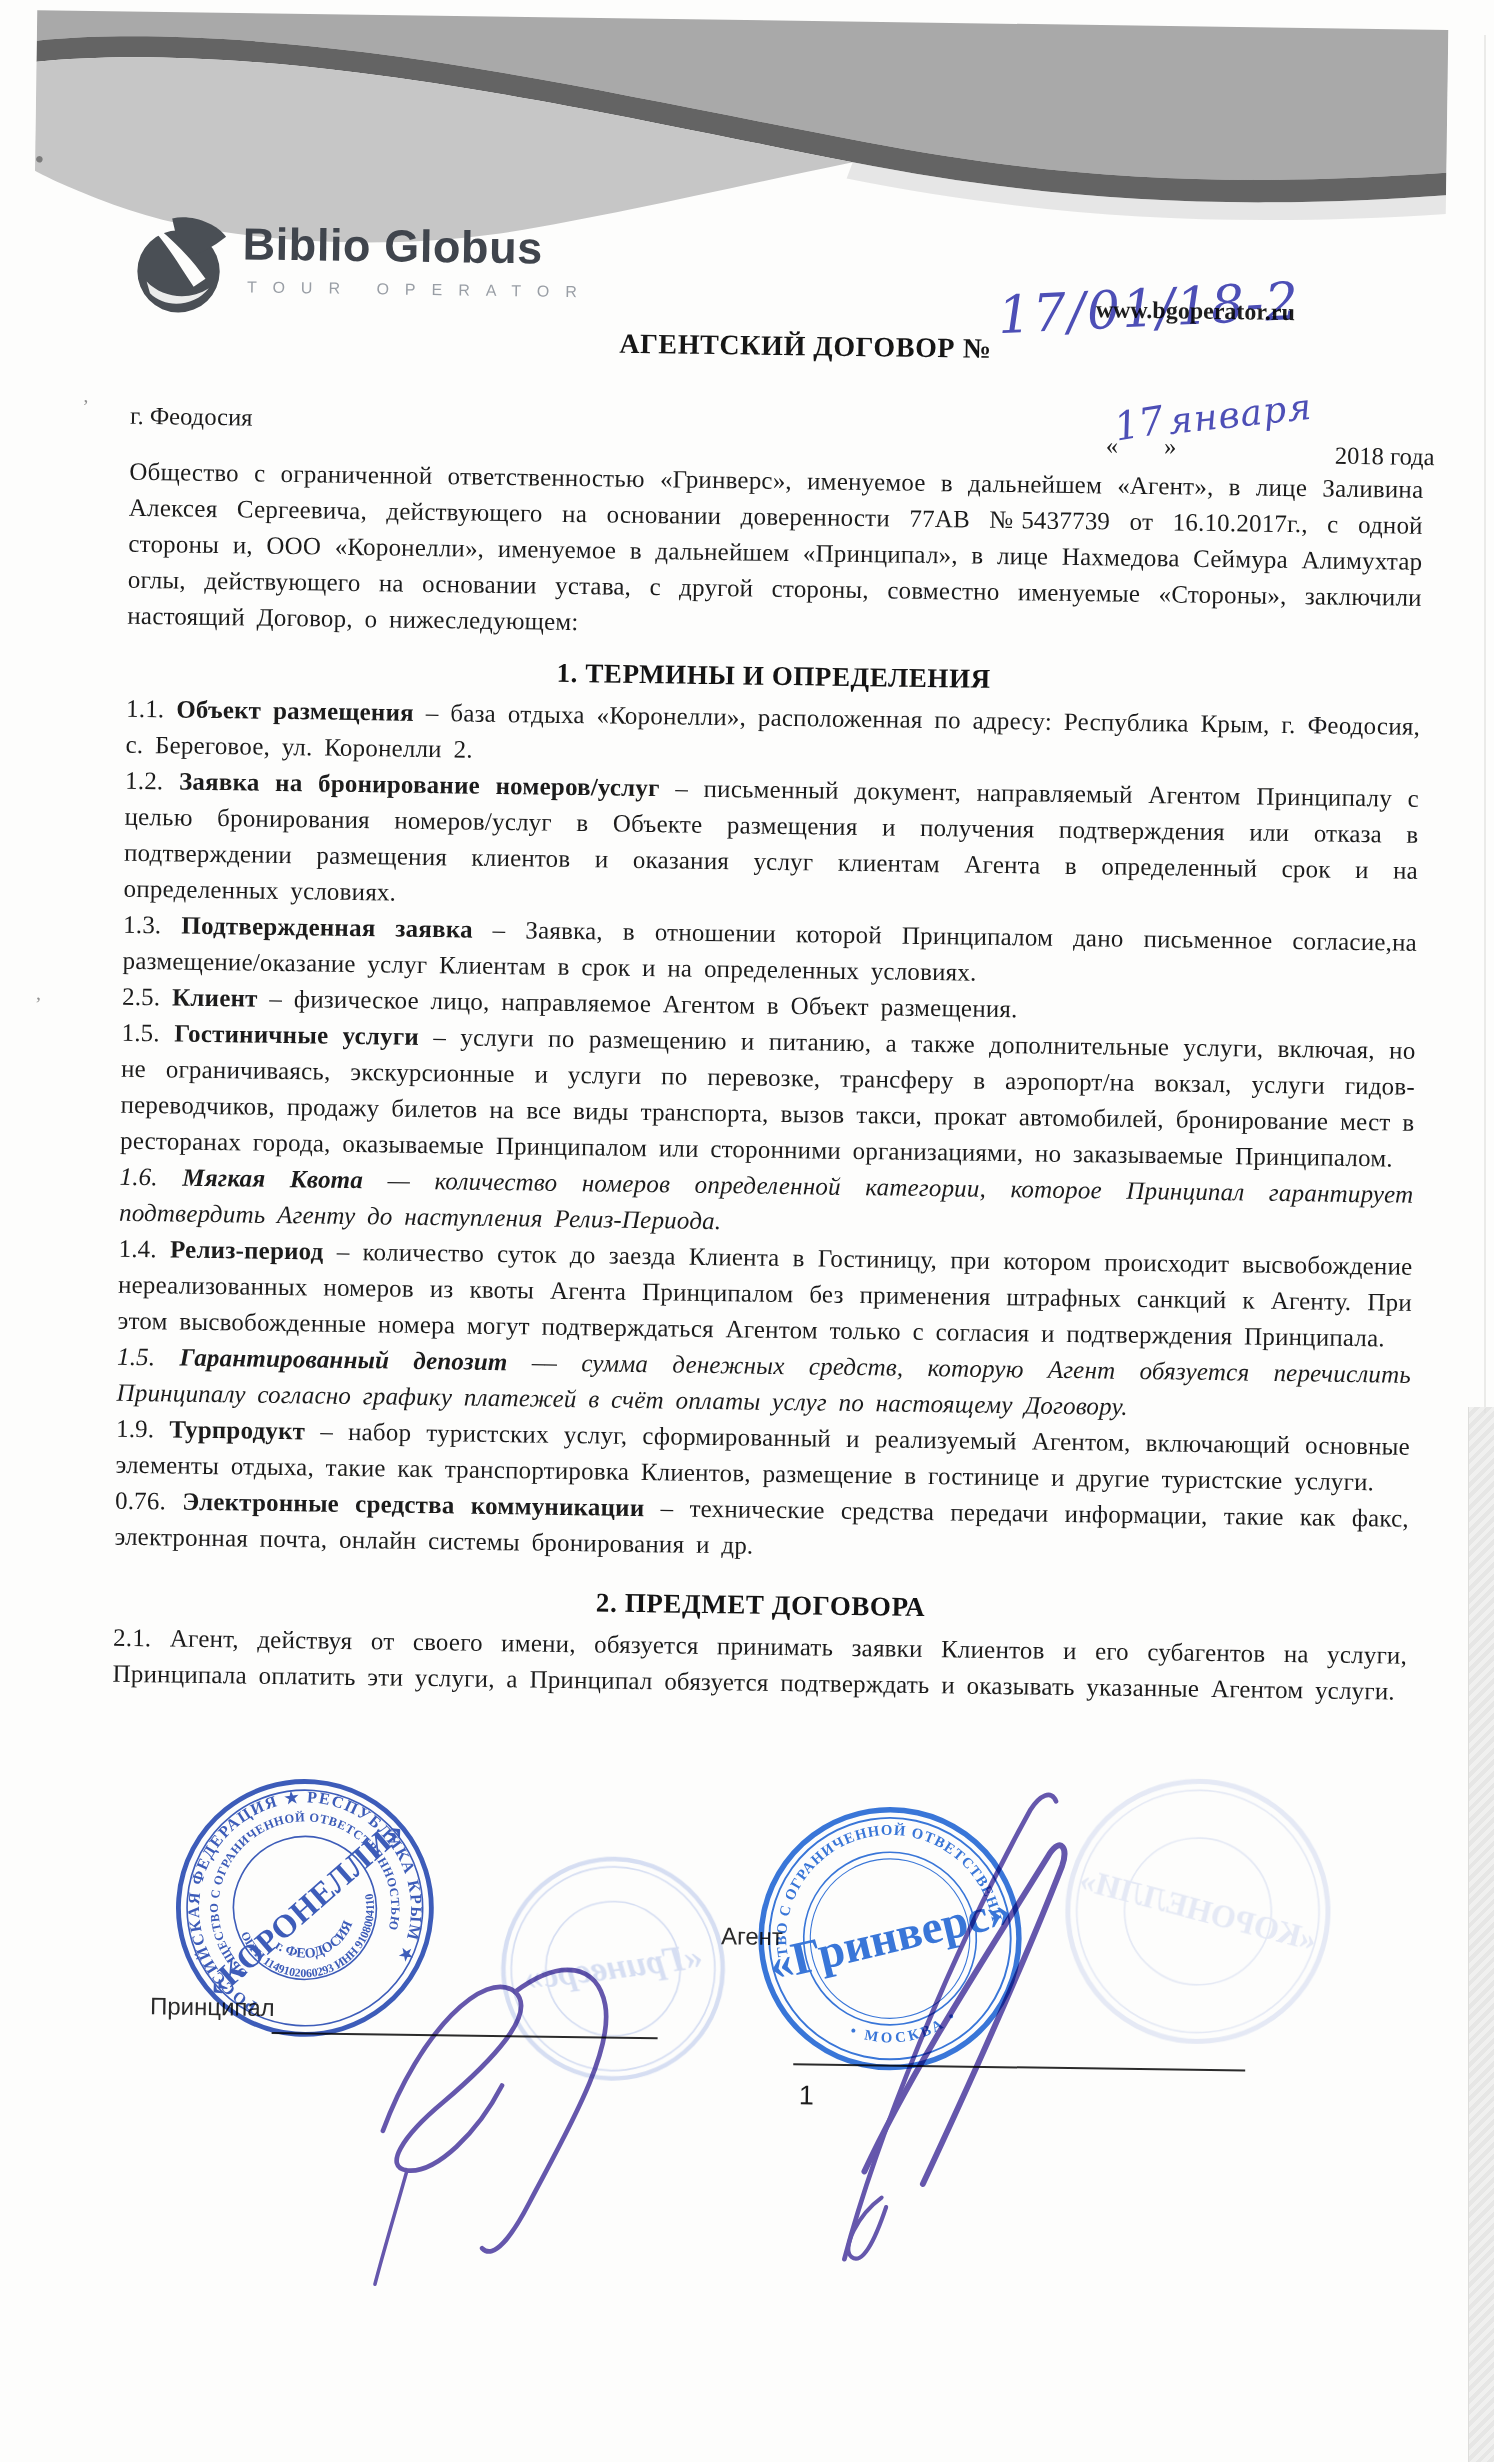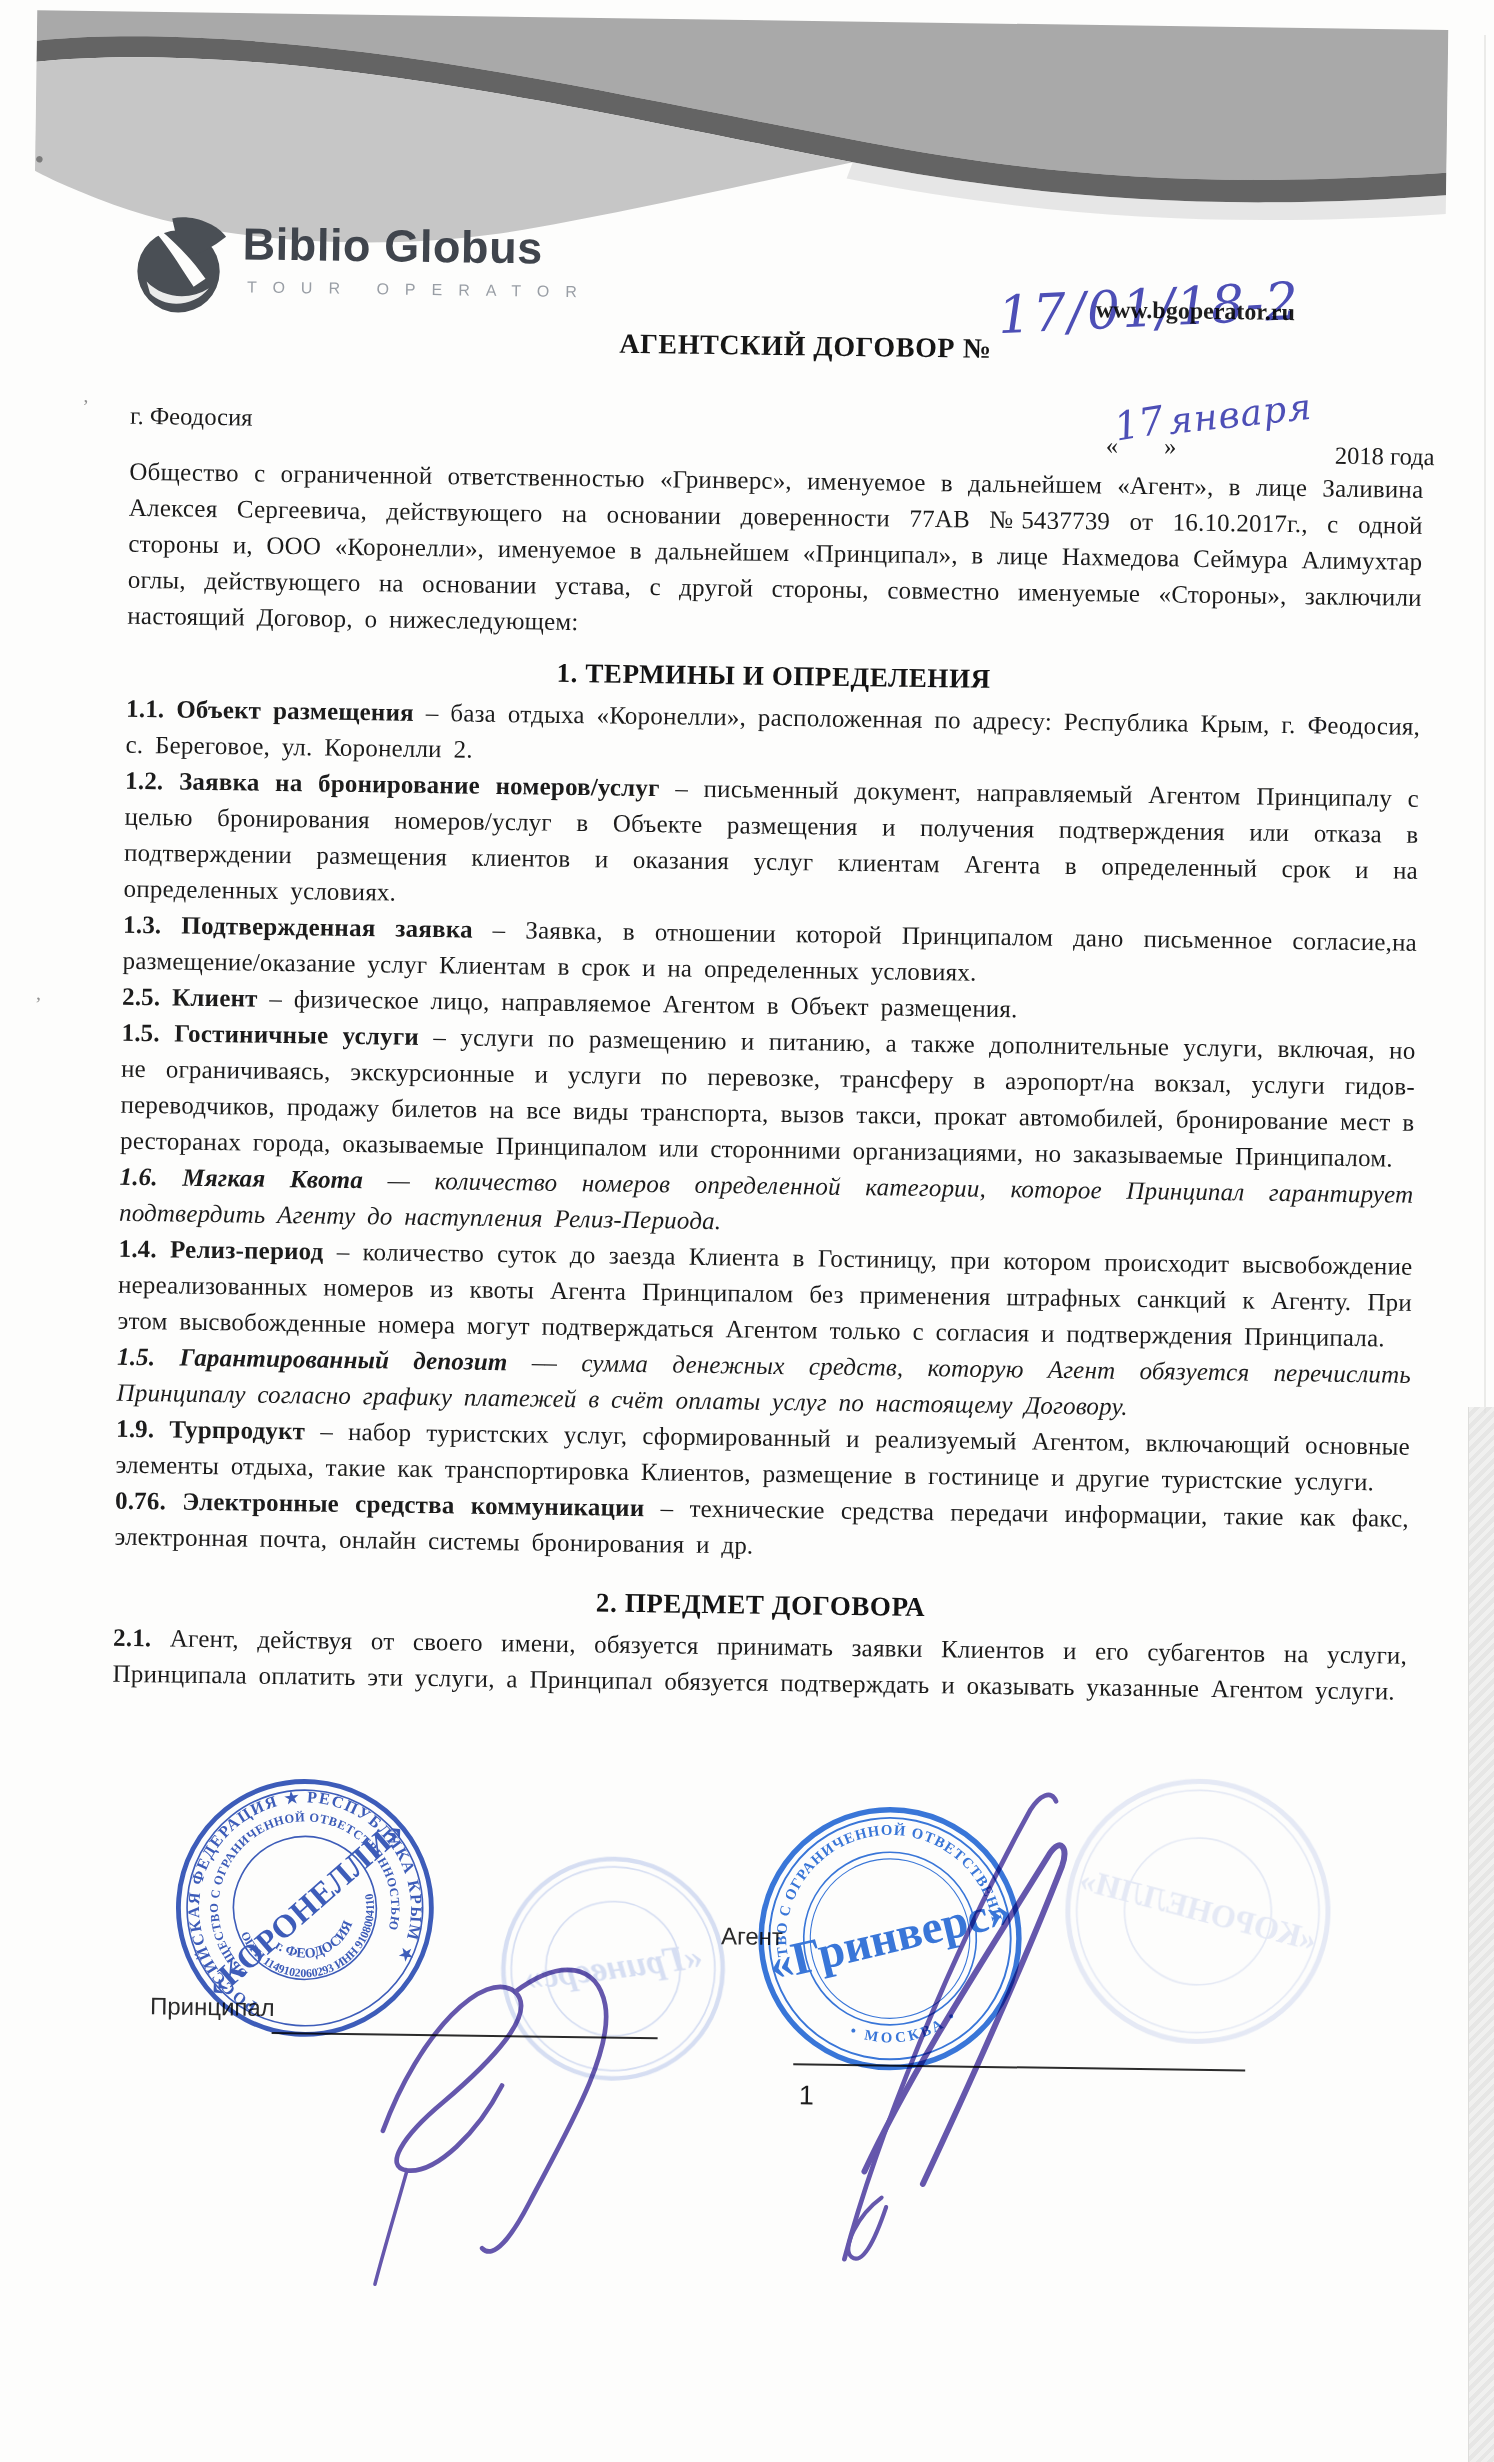--- a/index.html
+++ b/index.html
@@ -53,21 +53,21 @@
   .para{
     margin:0; text-align:justify; font-size:25px; line-height:36px;
     word-spacing:5.3px; letter-spacing:0.2px;
   }
   .intro{ margin-bottom:0; }
   .sec-heading{
     text-align:center; font-size:27px; font-weight:bold; color:#141414;
     margin:17.6px 0 8.2px 0; letter-spacing:0.6px;
   }
   section + section .sec-heading{ margin-top:26px; }
-  .item .inum{ font-weight:bold; }
+  .item .inum{ font-weight:normal; }
   .item .term{ font-weight:bold; }
   .item.it .term, .item.it .itext, .item.it .inum{ font-style:italic; }
 
   
   .sig-label{
     position:absolute; font-family:"Liberation Sans", sans-serif;
     font-size:24px; color:#2a2a2a;
   }
   .sig-line{ position:absolute; height:2.3px; background:#2b2b2b; }
   .page-num{

